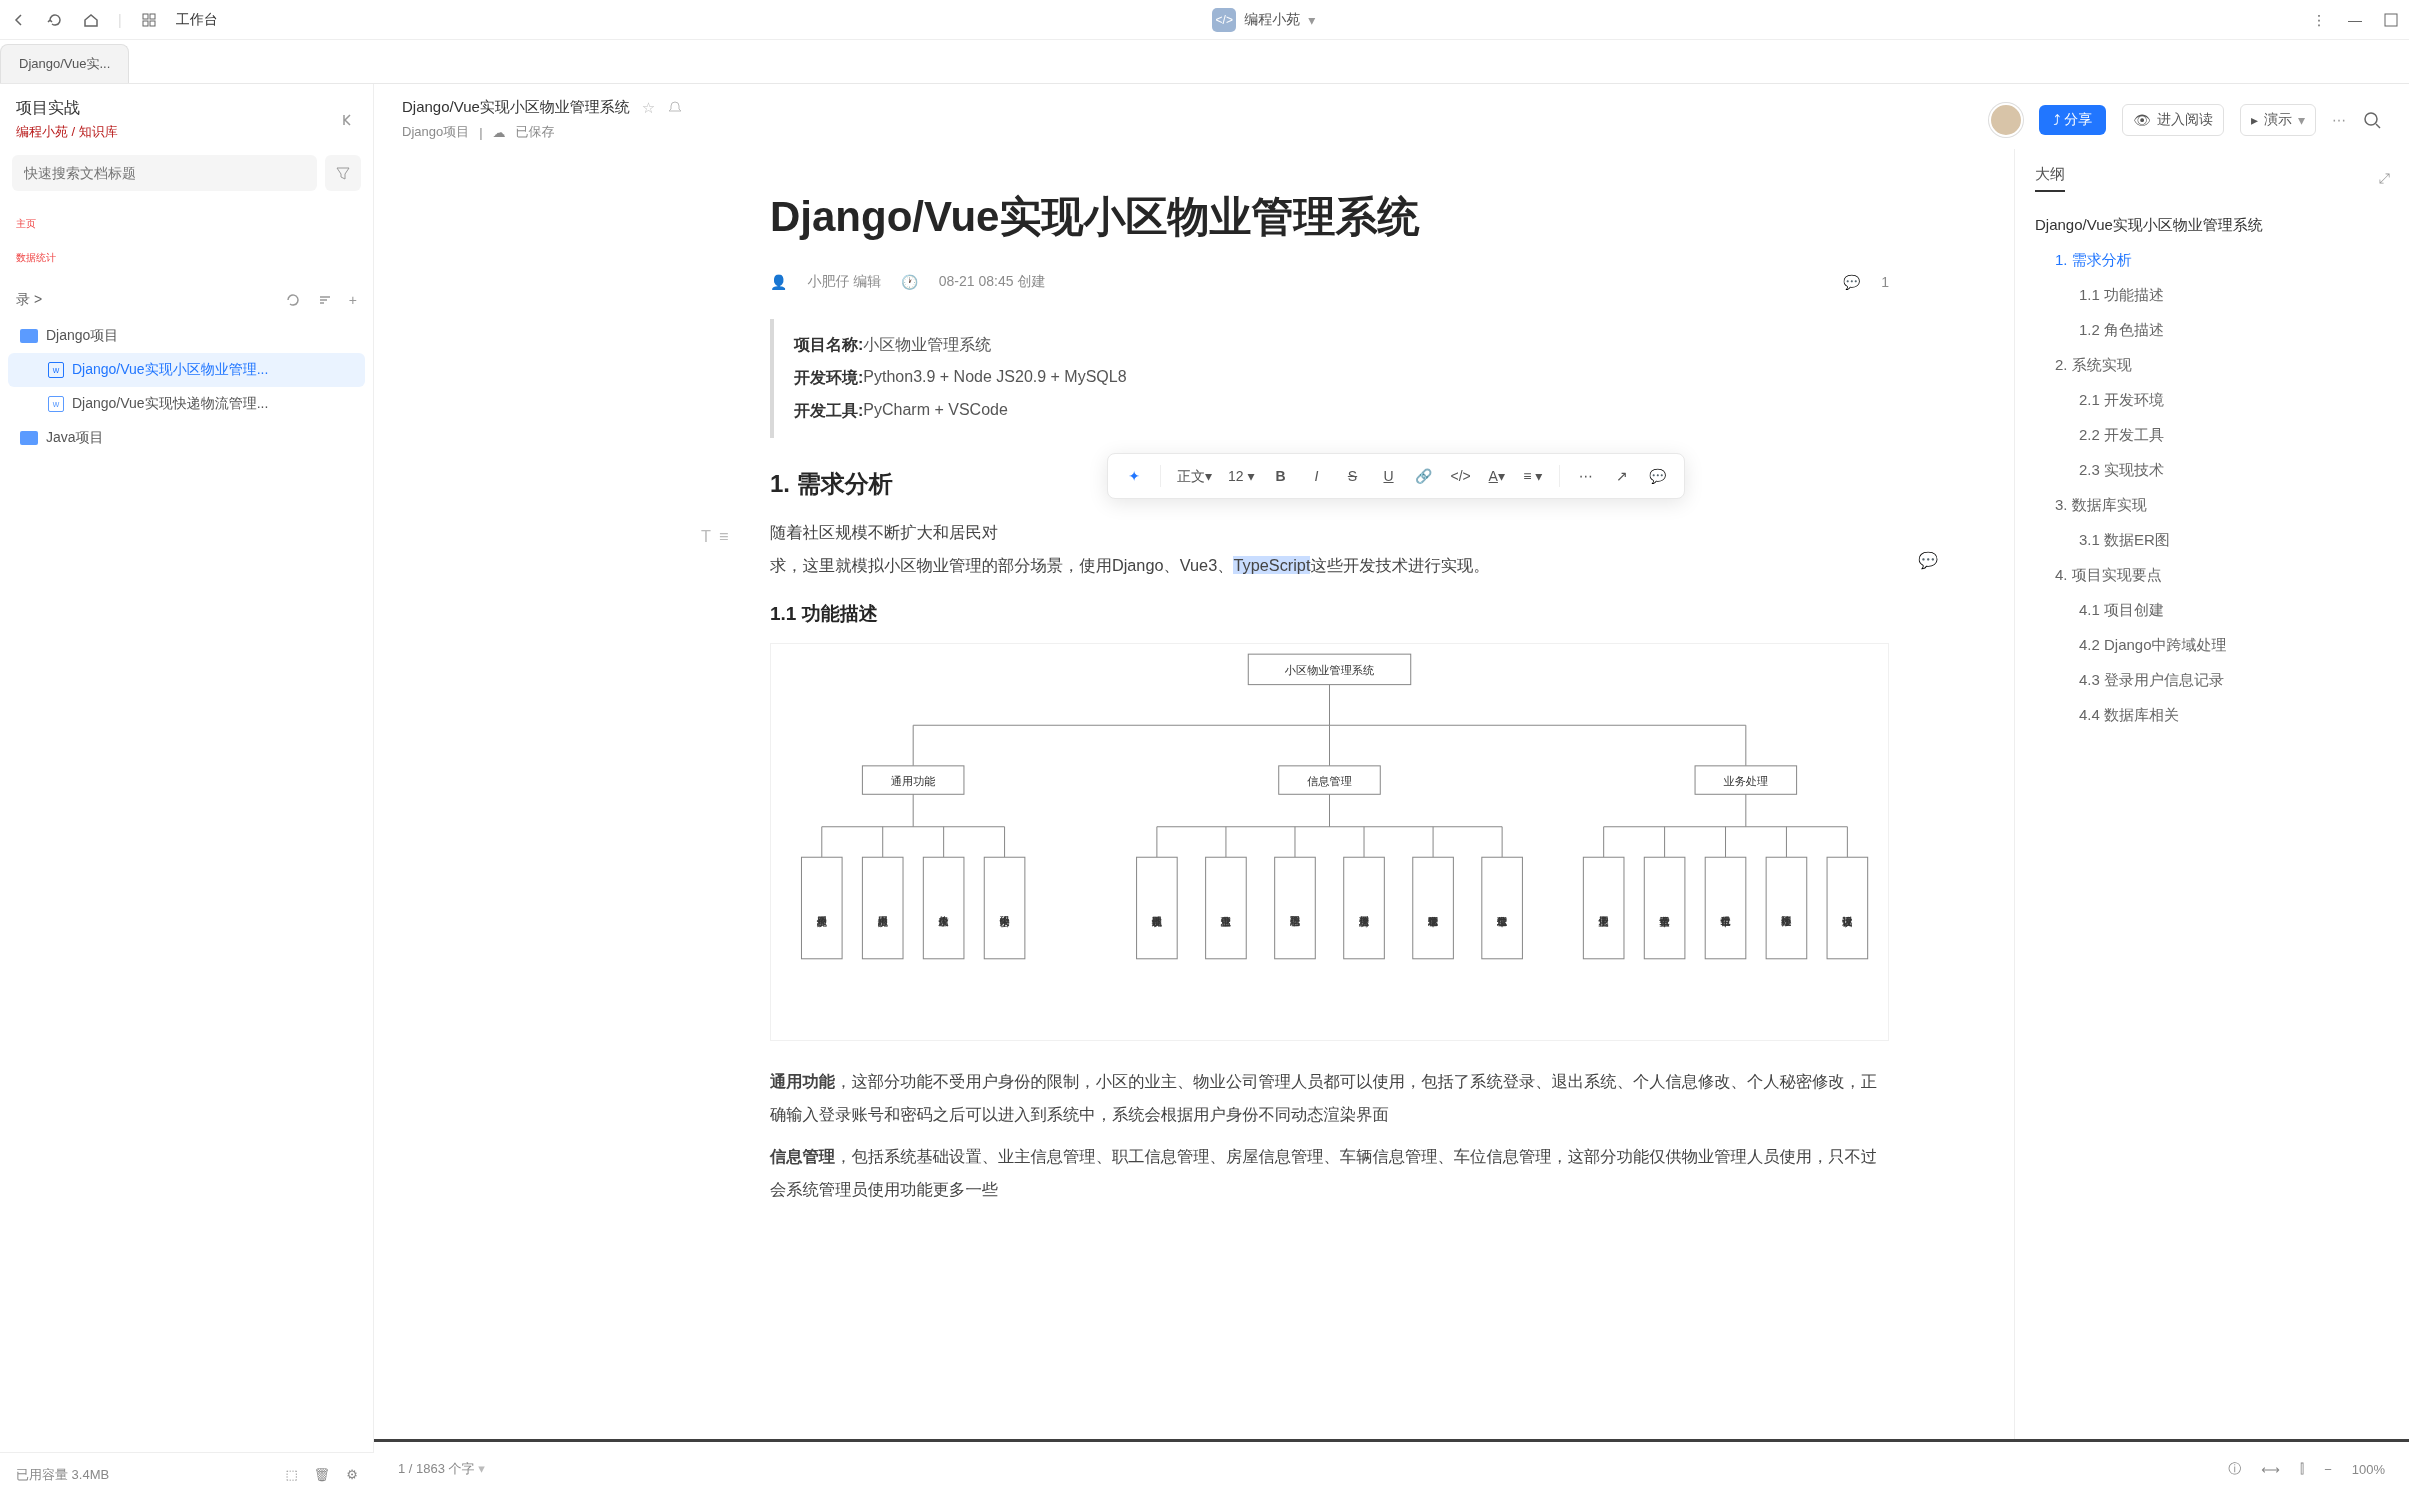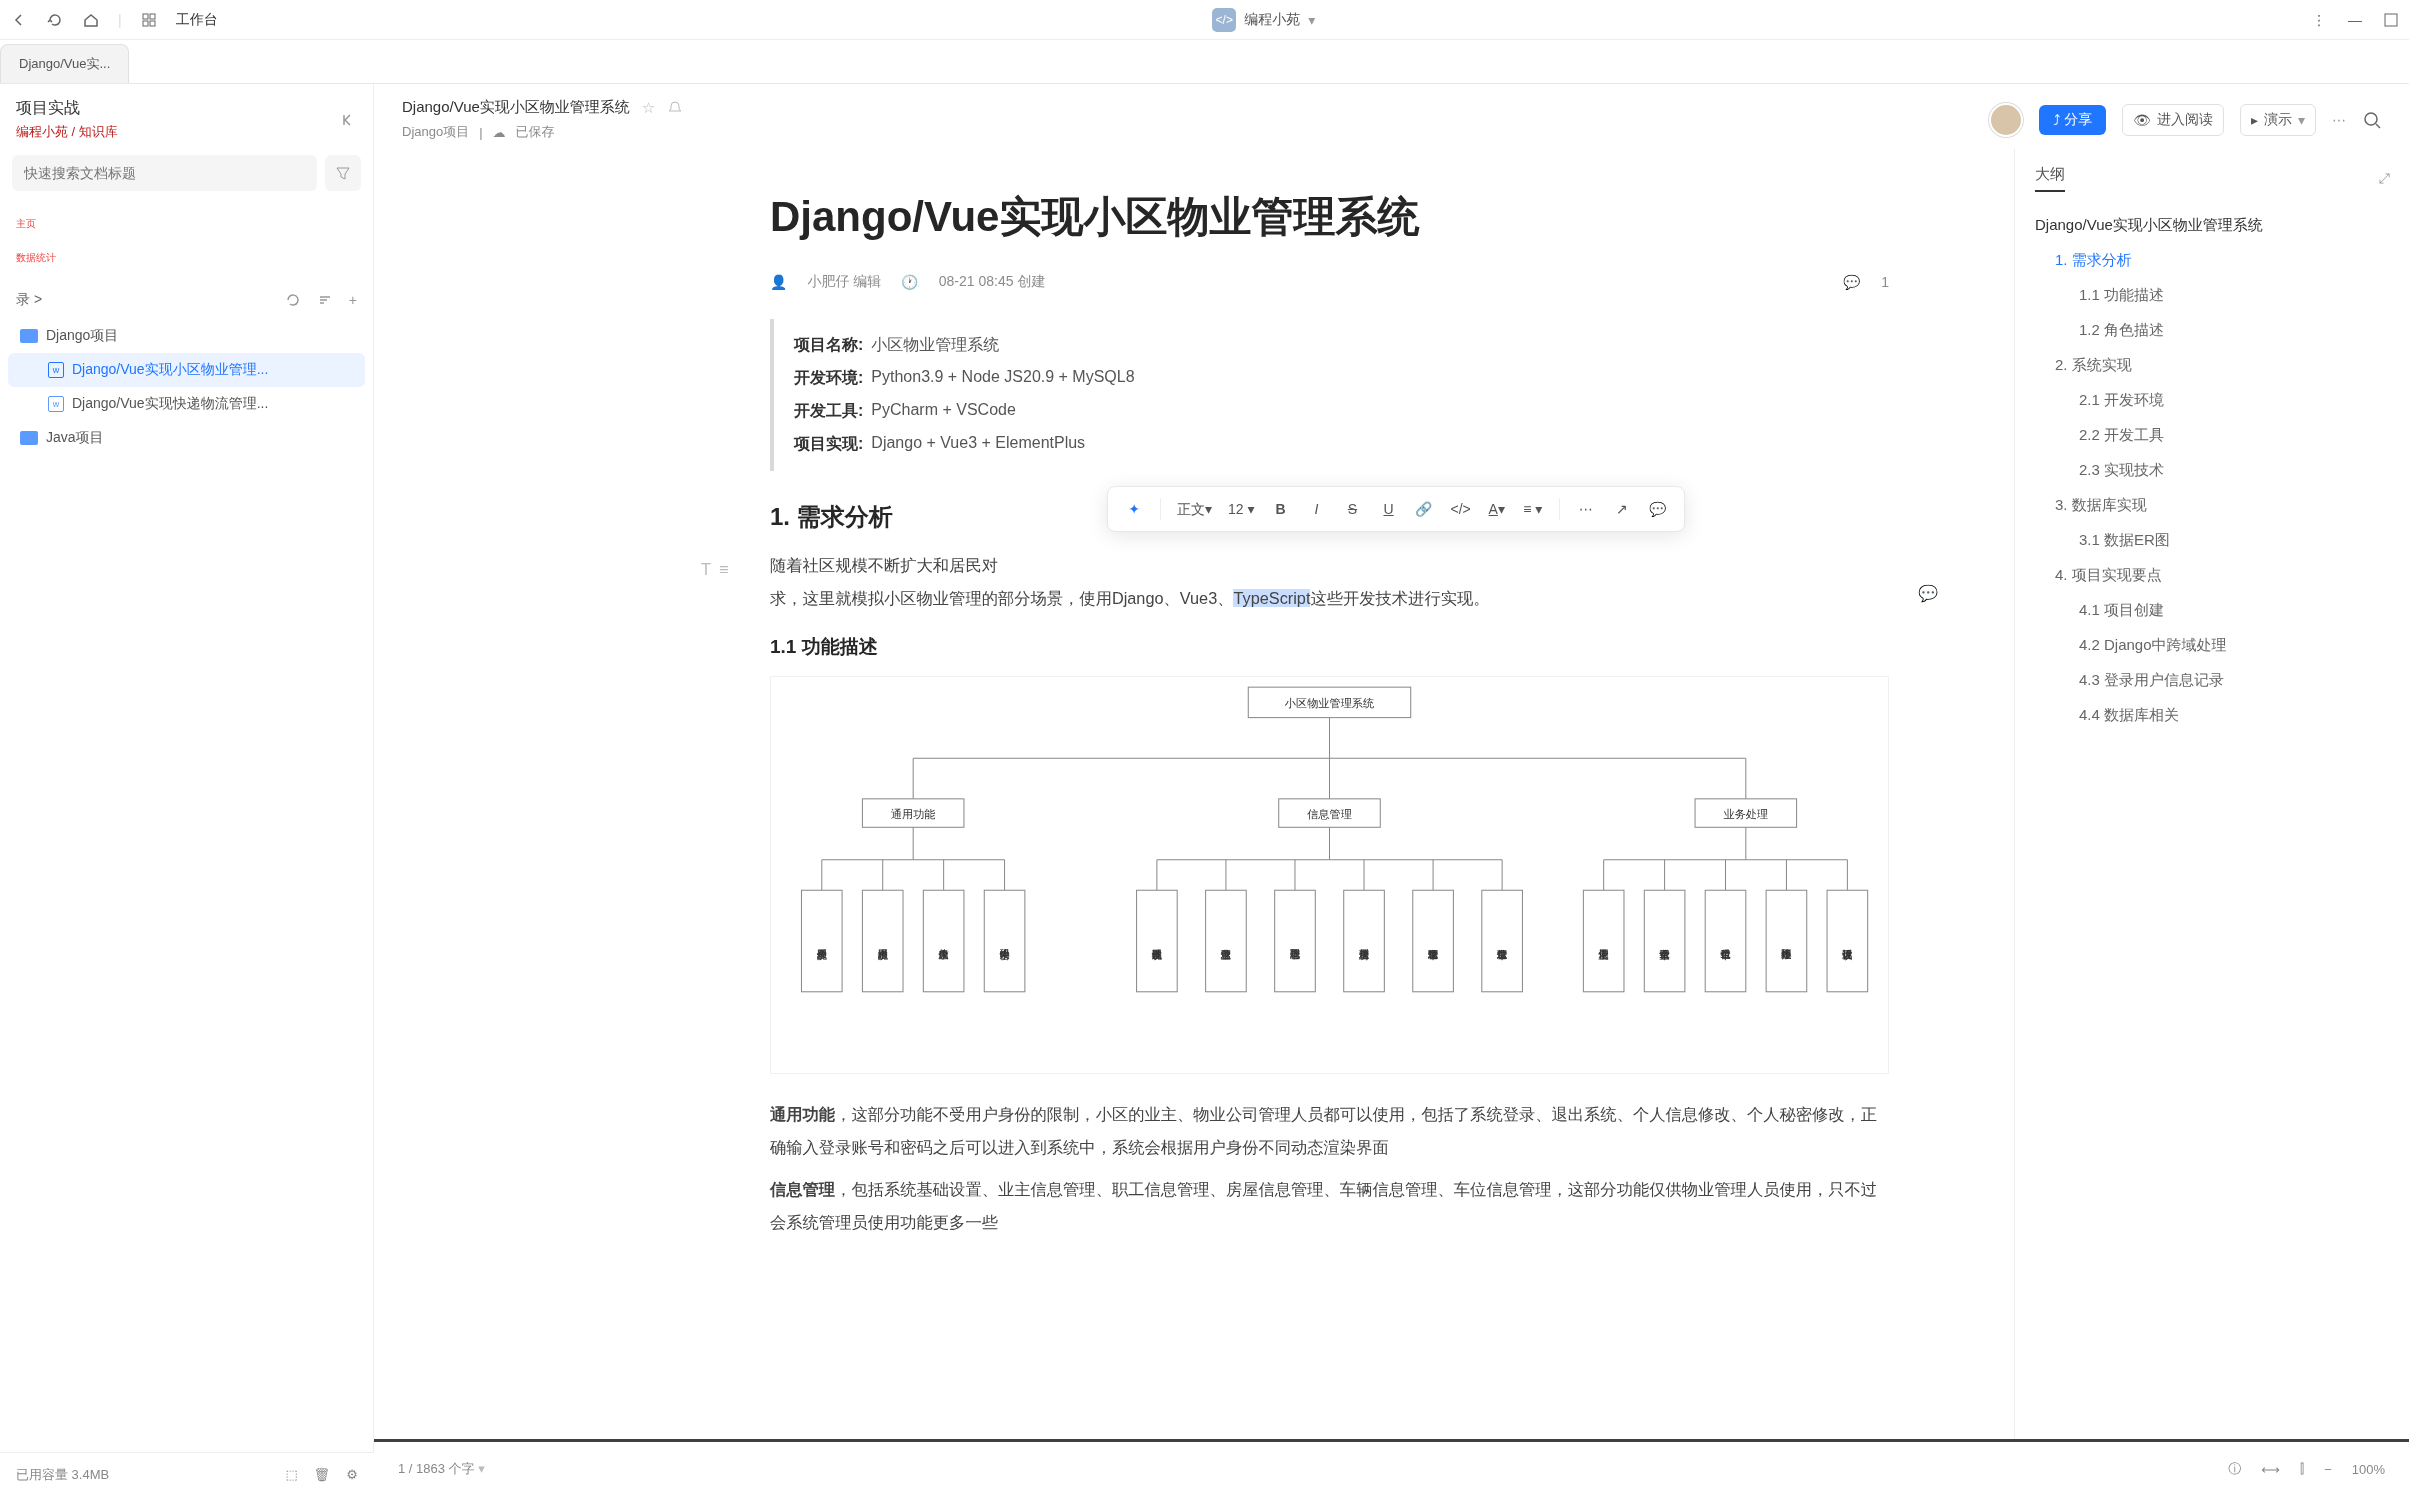--- a/index.html
+++ b/index.html
@@ -39,21 +39,21 @@
 .doc-header .right{display:flex;align-items:center;gap:16px}
 .avatar{width:34px;height:34px;border-radius:50%;background:#d8c4a8;border:2px solid #fff;box-shadow:0 0 0 1px #ddd}
 .share-btn{background:#2176ff;color:#fff;padding:6px 14px;border-radius:6px;font-size:14px;display:flex;align-items:center;gap:4px}
 .hbtn{display:flex;align-items:center;gap:6px;padding:6px 10px;border:1px solid #e0e0e0;border-radius:6px;color:#555;font-size:14px}
 .doc-body{flex:1;overflow:auto;padding:20px 0 0 0}
 .doc-inner{max-width:1119px;margin:0 auto 0 396px;padding:20px 0}
 .h1{font-size:42px;font-weight:700;color:#262626;margin-bottom:28px}
 .author-row{display:flex;align-items:center;gap:20px;color:#8b8b8b;font-size:14px;margin-bottom:28px}
 .author-row .spacer{flex:1}
 .info-box{border-left:4px solid #d9d9d9;padding:10px 20px;margin-bottom:30px}
-.info-box .row{display:flex;gap:8px;padding:6px 0;font-size:16px;color:#555}
+.info-box .row{display:flex;padding:6px 0;font-size:16px;color:#555}
 .info-box .label{font-weight:600;color:#333}
 .h2{font-size:24px;font-weight:700;color:#262626;margin:20px 0 16px}
 .h3{font-size:19px;font-weight:700;color:#262626;margin:20px 0 16px}
 .para{font-size:16.3px;line-height:2;color:#444;margin-bottom:10px;position:relative}
 .para .highlight{background:#c9ddff}
 .para-gutter{position:absolute;left:-69px;top:4px;display:flex;gap:8px;color:#bbb}
 .para-comment{position:absolute;right:-50px;top:28px;color:#bbb}
 .toolbar{position:absolute;top:-63px;left:337px;background:#fff;border:1px solid #e8e8e8;border-radius:8px;box-shadow:0 4px 20px rgba(0,0,0,.1);display:flex;align-items:center;padding:6px 10px;gap:4px}
 .toolbar .sep{width:1px;height:22px;background:#eee;margin:0 6px}
 .toolbar .tb-btn{min-width:32px;height:32px;display:flex;align-items:center;justify-content:center;border-radius:4px;color:#555;font-size:14px;padding:0 6px}
@@ -254,24 +254,20 @@
                 <span class="label">项目名称:</span>
                 <span>小区物业管理系统</span>
               </div>
             <div class="row">
                 <span class="label">开发环境:</span>
                 <span>Python3.9 + Node JS20.9 + MySQL8</span>
               </div>
             <div class="row">
                 <span class="label">开发工具:</span>
                 <span>PyCharm + VSCode</span>
-              </div>
-            <div class="row">
-                <span class="label">项目实现:</span>
-                <span>Django + Vue3 + ElementPlus</span>
               </div>
           </div>
           <div class="h2">1. 需求分析</div>
           <div class="para" style="position:relative">
             <div class="para-gutter">
               <span>T</span>
               <span>≡</span>
             </div>
             <div class="toolbar">
               <span class="tb-btn ai">✦</span>

